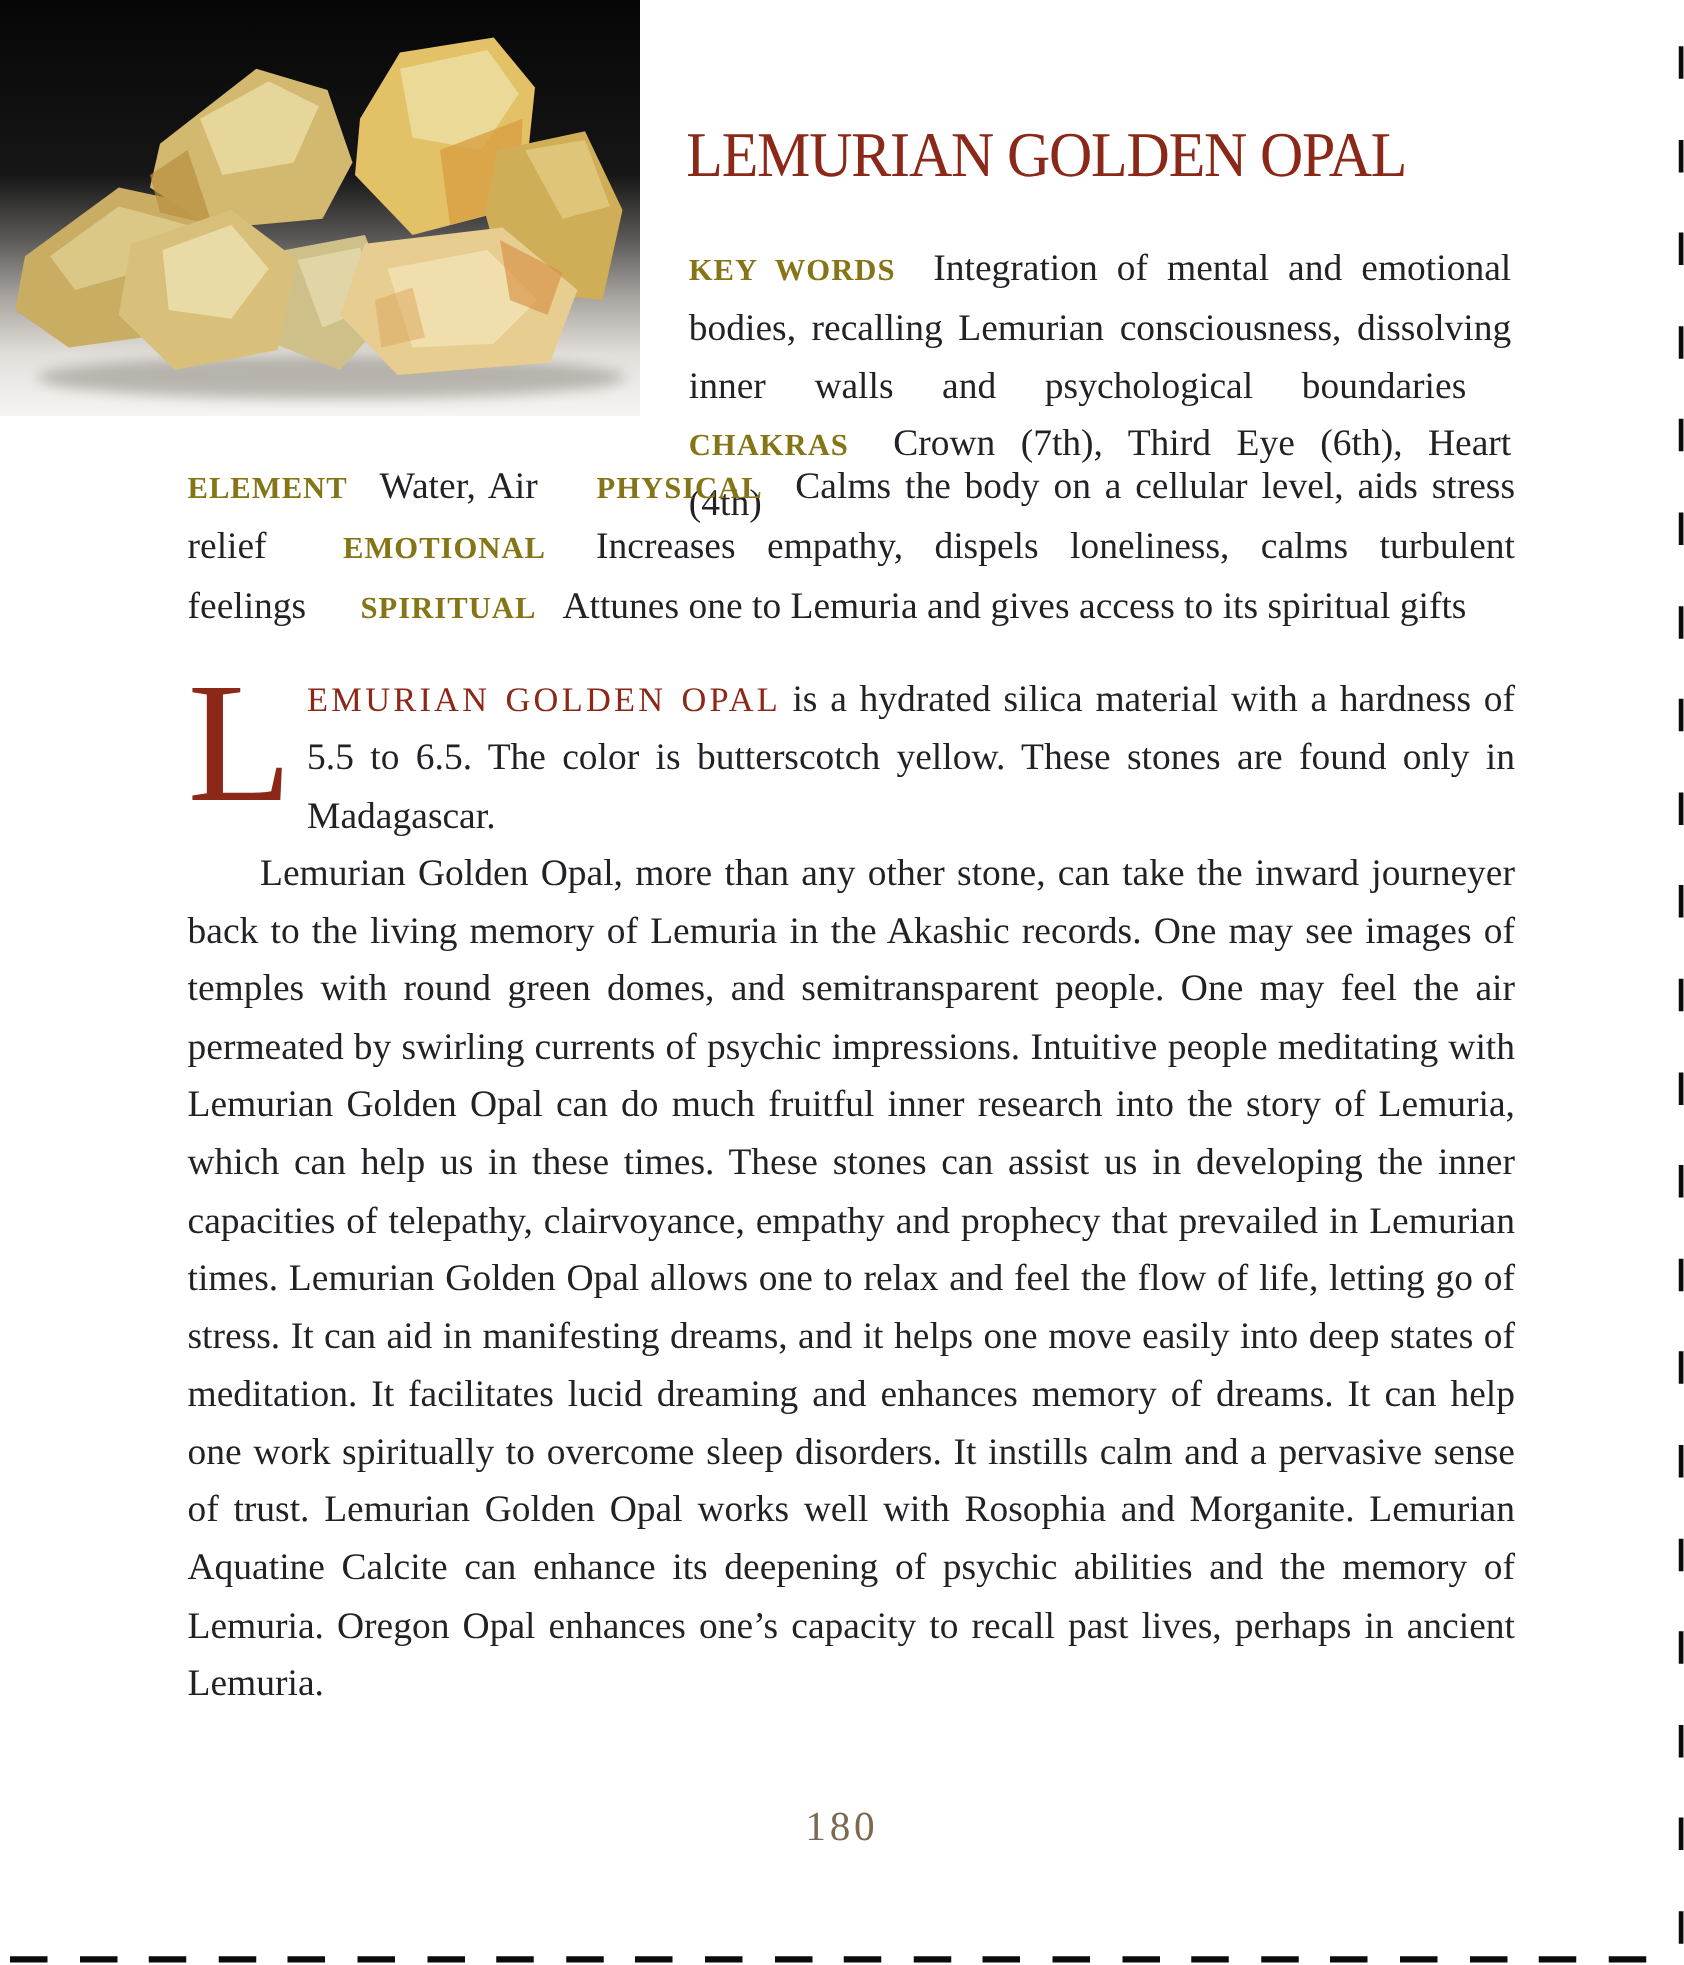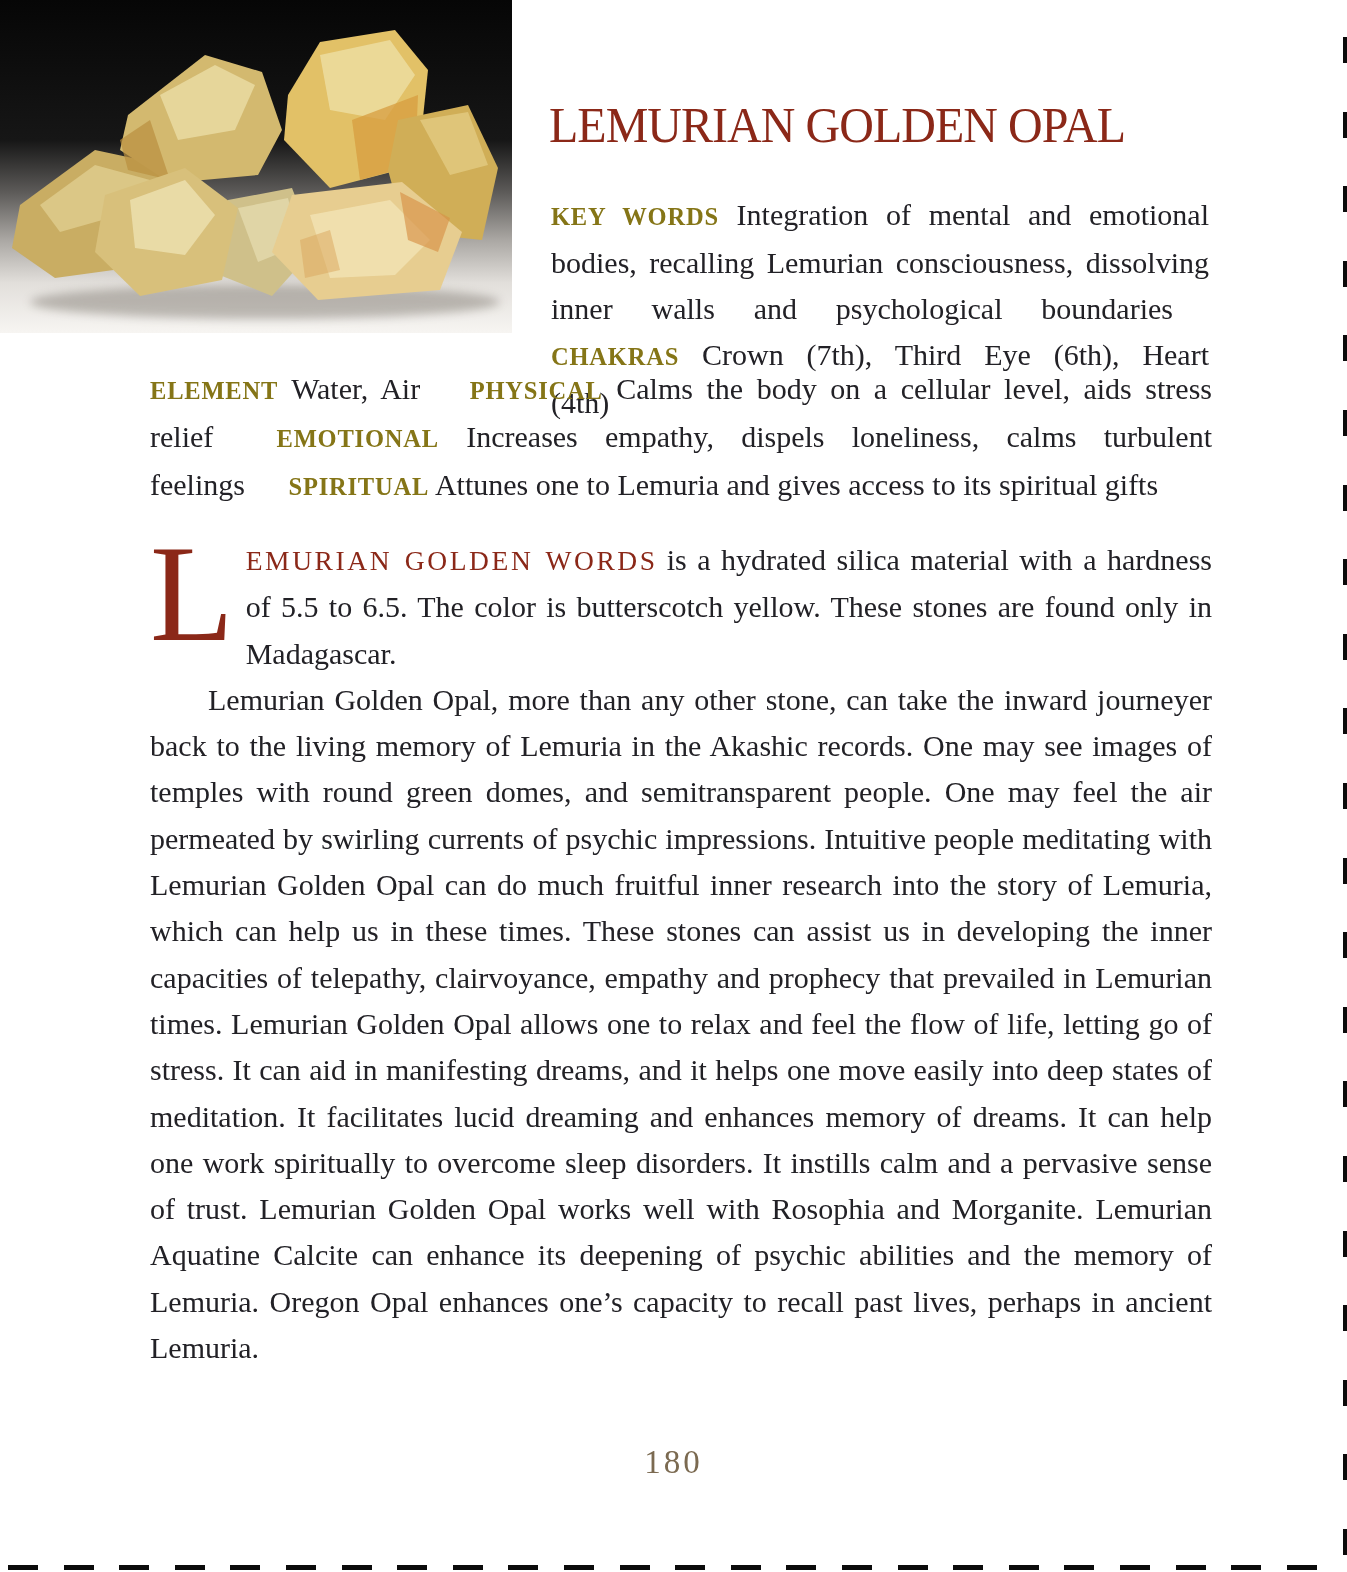--- a/index.html
+++ b/index.html
@@ -31,20 +31,21 @@
     position:absolute;margin:0;
     font-size:30px;line-height:46px;
     text-align:justify;
     color:#222126;
   }
   .facts-right{left:551px;top:192px;width:658px;}
   .facts-full{left:150px;top:366px;width:1062px;}
   .flabel{
     font-weight:bold;color:#857517;
     font-size:24.5px;letter-spacing:0.8px;
+    margin-right:15px;
   }
   .fvalue{margin-right:36px;}
 
   
   .bodycopy{
     position:absolute;left:150px;top:537px;width:1062px;
     font-size:30px;line-height:46.3px;
     text-align:justify;
   }
   .bodycopy p{margin:0;}
@@ -125,21 +126,21 @@
   </div>
 
   <h1 class="title">LEMURIAN GOLDEN OPAL</h1>
 
   <p class="facts facts-right"><span class="flabel">KEY WORDS</span> <span class="fvalue">Integration of mental and emotional bodies, recalling Lemurian consciousness, dissolving inner walls and psychological boundaries</span> <span class="flabel">CHAKRAS</span> <span class="fvalue">Crown (7th), Third Eye (6th), Heart (4th)</span> </p>
 
   <p class="facts facts-full"><span class="flabel">ELEMENT</span> <span class="fvalue">Water, Air</span> <span class="flabel">PHYSICAL</span> <span class="fvalue">Calms the body on a cellular level, aids stress relief</span> <span class="flabel">EMOTIONAL</span> <span class="fvalue">Increases empathy, dispels loneliness, calms turbulent feelings</span> <span class="flabel">SPIRITUAL</span> <span class="fvalue">Attunes one to Lemuria and gives access to its spiritual gifts</span> </p>
 
   <div class="bodycopy">
     <p class="para1">
-      <span class="dropcap">L</span><span class="lead">EMURIAN GOLDEN WORDS</span><span>is a hydrated silica material with a hardness of 5.5 to 6.5. The color is butterscotch yellow. These stones are found only in Madagascar.</span>
+      <span class="dropcap">L</span><span class="lead">EMURIAN GOLDEN OPAL</span><span>is a hydrated silica material with a hardness of 5.5 to 6.5. The color is butterscotch yellow. These stones are found only in Madagascar.</span>
     </p>
     <p class="para2">Lemurian Golden Opal, more than any other stone, can take the inward journeyer back to the living memory of Lemuria in the Akashic records. One may see images of temples with round green domes, and semitransparent people. One may feel the air permeated by swirling currents of psychic impressions. Intuitive people meditating with Lemurian Golden Opal can do much fruitful inner research into the story of Lemuria, which can help us in these times. These stones can assist us in developing the inner capacities of telepathy, clairvoyance, empathy and prophecy that prevailed in Lemurian times. Lemurian Golden Opal allows one to relax and feel the flow of life, letting go of stress. It can aid in manifesting dreams, and it helps one move easily into deep states of meditation. It facilitates lucid dreaming and enhances memory of dreams. It can help one work spiritually to overcome sleep disorders. It instills calm and a pervasive sense of trust. Lemurian Golden Opal works well with Rosophia and Morganite. Lemurian Aquatine Calcite can enhance its deepening of psychic abilities and the memory of Lemuria. Oregon Opal enhances one’s capacity to recall past lives, perhaps in ancient Lemuria.</p>
   </div>
 
   <div class="pagenum">180</div>
 
   <div id="ticksRight">
       <div class="tick-r" style="top: 37px;"></div>
       <div class="tick-r" style="top: 111.6px;"></div>
       <div class="tick-r" style="top: 186.2px;"></div>

